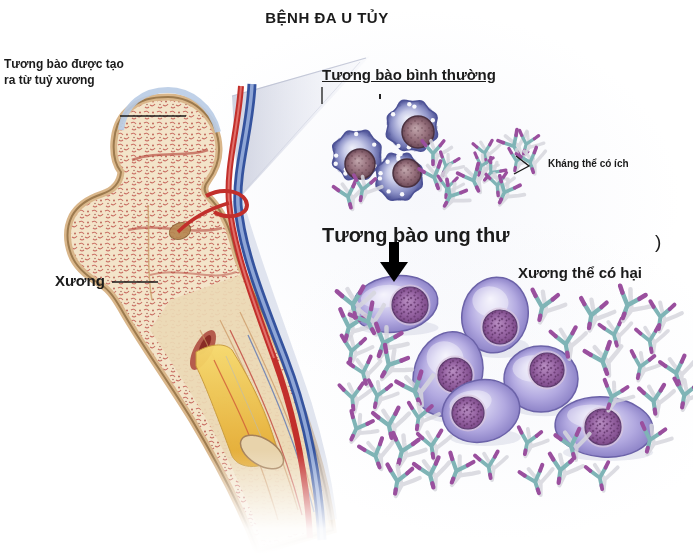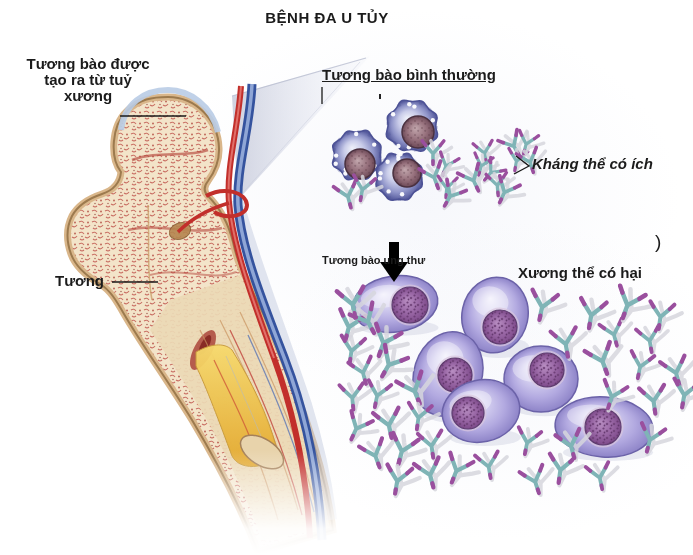--- a/index.html
+++ b/index.html
@@ -302,20 +302,20 @@
     <polygon points="380,262 408,262 394,282" fill="#000"></polygon>
   </g>
   <line x1="120" y1="116" x2="186" y2="116" stroke="#1a1a1a" stroke-width="1.4"></line>
   <line x1="112" y1="282" x2="158" y2="282" stroke="#1a1a1a" stroke-width="1.4"></line>
   <line x1="322" y1="87" x2="322" y2="104" stroke="#1a1a1a" stroke-width="1.3"></line>
   <polyline points="516,156 529,166 514,174" fill="none" stroke="#1a1a1a" stroke-width="1.4"></polyline>
   <rect x="379" y="94" width="2" height="5" fill="#222"></rect>
 </svg>
 
 <div class="lbl" style="left:232px;top:9px;width:190px;text-align:center;font-size:15px;letter-spacing:0.5px;">BỆNH ĐA U TỦY</div>
-<div class="lbl" style="left:24px;top:56px;width:128px;font-size:15px;line-height:16px;text-align:center;">Tương bào được tạo ra từ tuỷ xương</div>
-<div class="lbl" style="left:55px;top:272px;font-size:15px;">Tương</div>
+<div class="lbl" style="left:4px;top:56px;width:128px;font-size:12px;line-height:16px;">Tương bào được tạo ra từ tuỷ xương</div>
+<div class="lbl" style="left:55px;top:272px;font-size:15px;">Xương</div>
 <div class="lbl" style="left:322px;top:66px;font-size:15px;text-decoration:underline;">Tương bào bình thường</div>
-<div class="lbl" style="left:532px;top:155px;font-size:15px;font-style:italic;">Kháng thể có ích</div>
-<div class="lbl" style="left:322px;top:227px;font-size:11px;margin-top:25px;">Tương bào ung thư</div>
+<div class="lbl" style="left:548px;top:155px;font-size:10px;">Kháng thể có ích</div>
+<div class="lbl" style="left:322px;top:227px;font-size:20px;">Tương bào ung thư</div>
 <div class="lbl" style="left:518px;top:264px;font-size:15px;">Xương thể có hại</div>
 <div class="lbl" style="left:655px;top:233px;font-size:19px;font-weight:400;">)</div>
 </div>
 
 </body></html>

